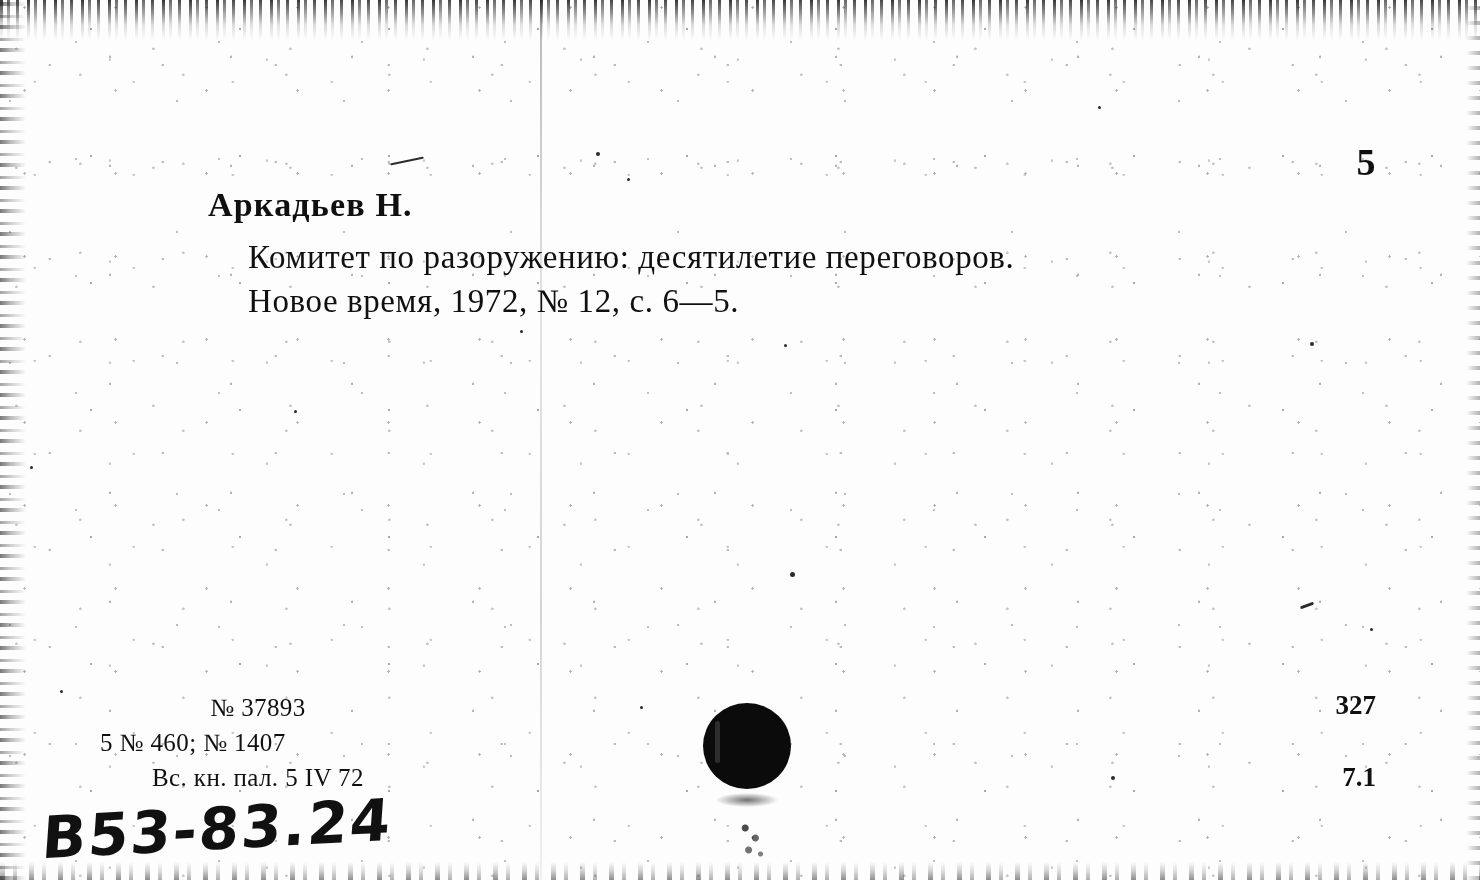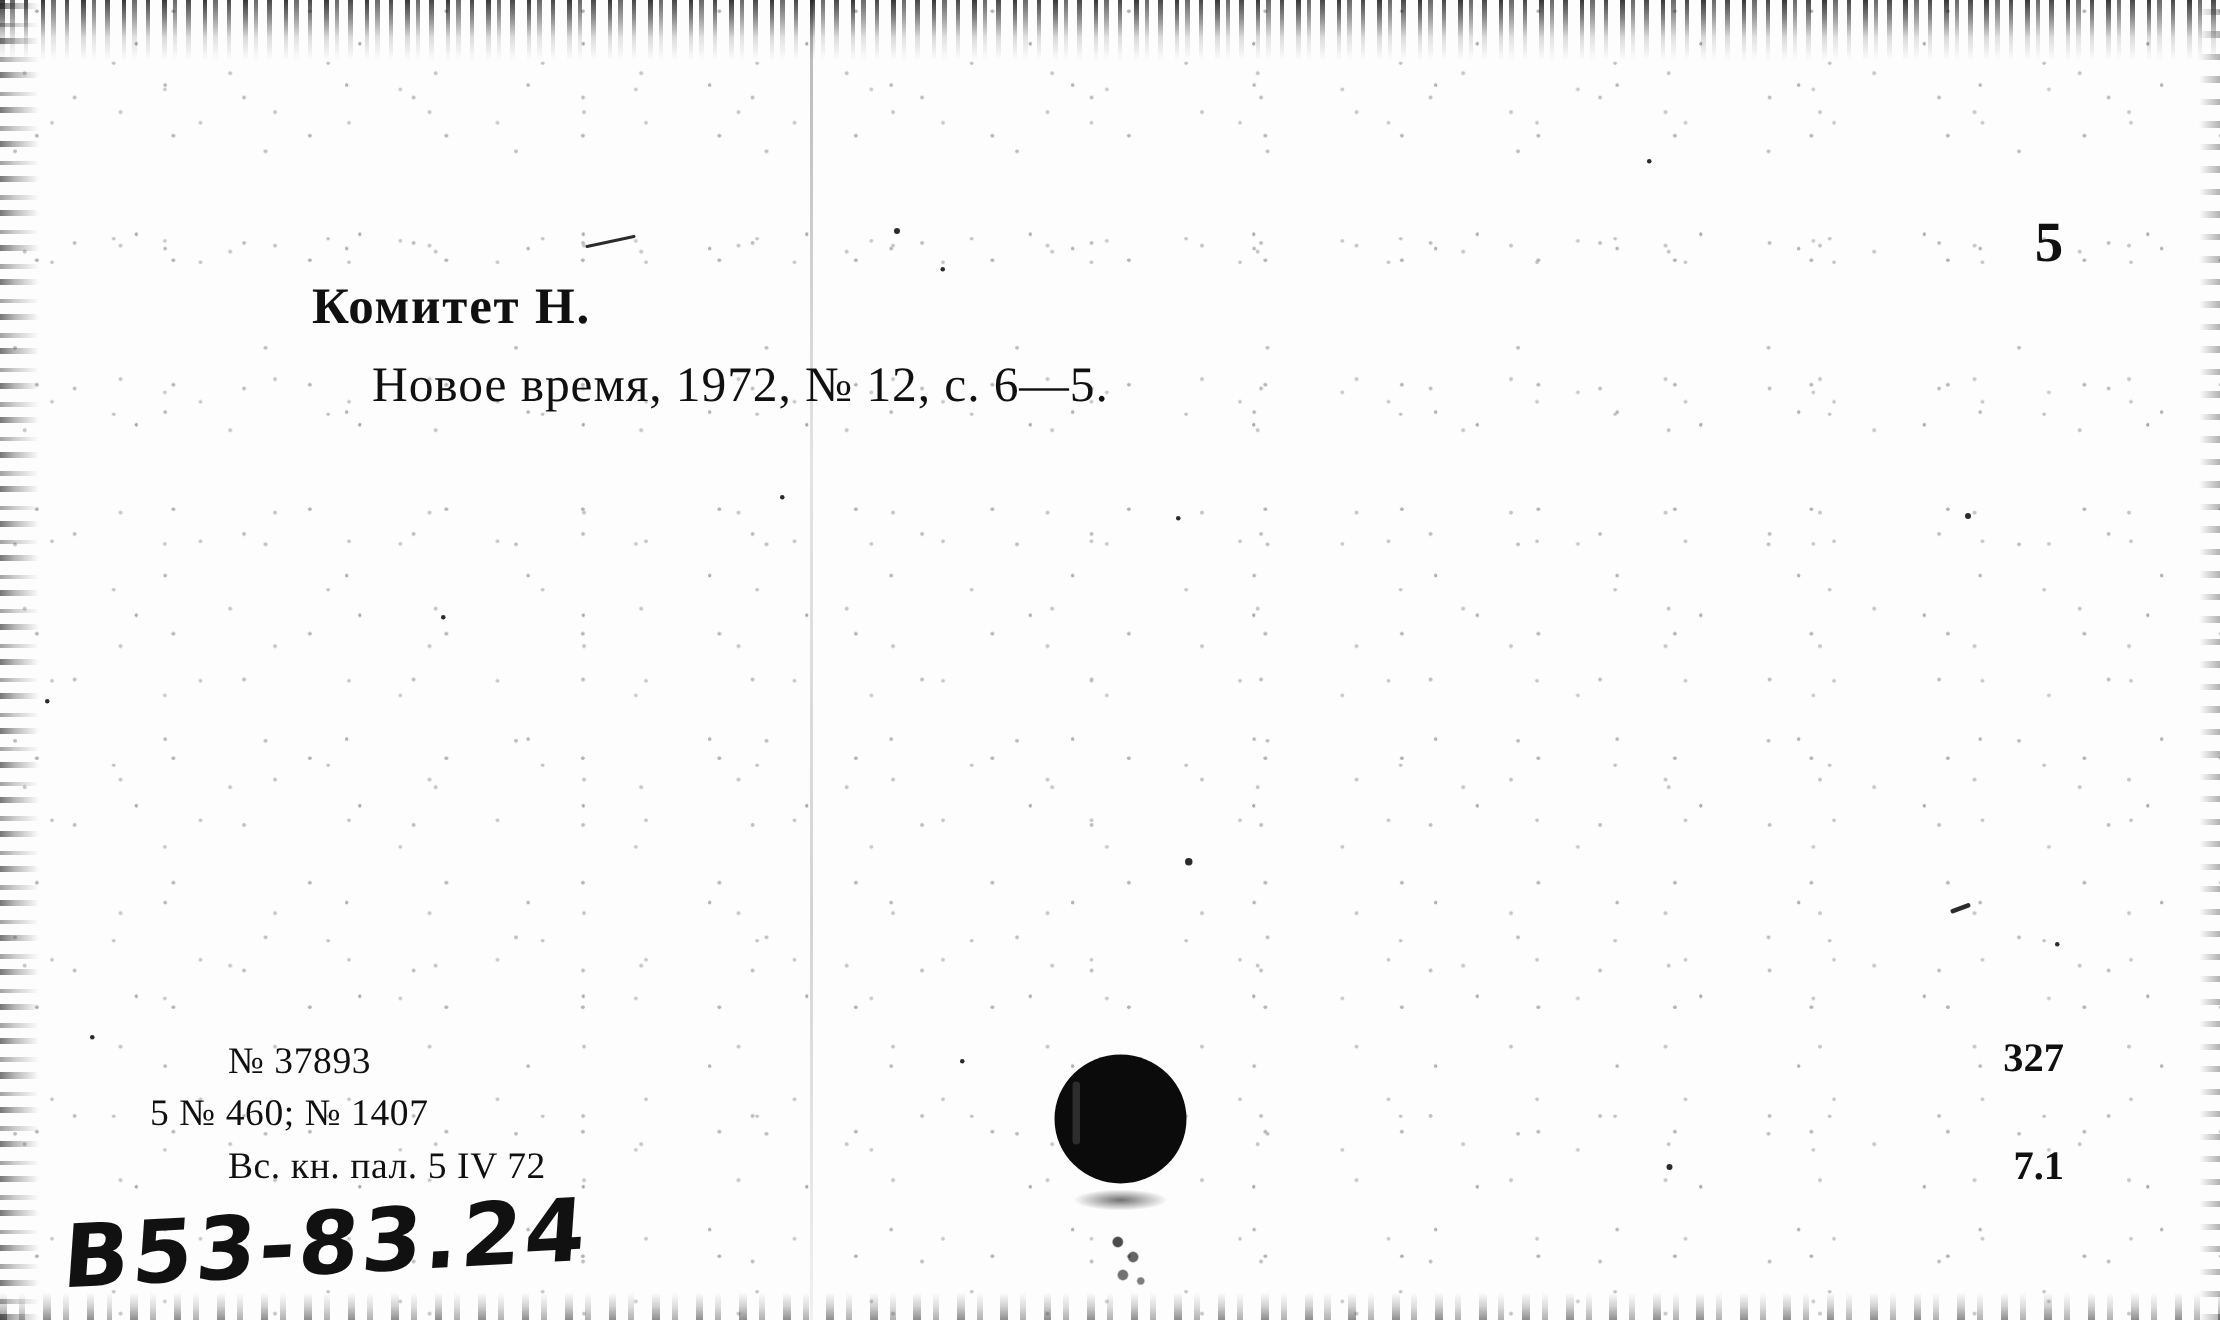--- a/index.html
+++ b/index.html
@@ -153,21 +153,21 @@
   #notes-block {
     position: absolute;
     left: 100px;
     top: 690px;
     font-size: 25px;
     line-height: 35px;
     font-family: "Liberation Serif", serif;
     letter-spacing: .4px;
   }
   #notes-block .note-line { display: block; white-space: nowrap; }
-  #notes-block .note-line.indent-1 { padding-left: 52px; }
+  #notes-block .note-line.indent-1 { padding-left: 52px; text-align: center; }
   #notes-block .note-line.indent-2 { padding-left: 0px; }
   #notes-block .note-line.indent-3 { padding-left: 52px; }
 
   #shelf-number {
     position: absolute;
     right: 104px;
     top: 660px;
     font-size: 27px;
     font-weight: bold;
     font-family: "Liberation Serif", serif;
@@ -261,23 +261,24 @@
   <div class="fleck" style="left:1300px; top:604px; width:14px; height:3px; border-radius:2px; transform:rotate(-20deg);"></div>
   <div class="fleck" style="left:1370px; top:628px; width:3px;  height:3px;"></div>
   <div class="fleck" style="left:1111px; top:776px; width:4px;  height:4px;"></div>
   <div class="fleck" style="left:640px;  top:706px; width:3px;  height:3px;"></div>
   <div class="fleck" style="left:30px;   top:466px; width:3px;  height:3px;"></div>
   <div class="fleck" style="left:60px;   top:690px; width:3px;  height:3px;"></div>
   <div class="fleck" style="left:1098px; top:106px; width:3px;  height:3px;"></div>
 
   <div id="page-number" class="ink">5</div>
 
-  <div id="author" class="ink">Комитет Н.</div>
+  <div id="author" class="ink">Аркадьев Н.</div>
 
   <div id="title-block" class="ink">
+    <span class="line">Комитет по разоружению: десятилетие переговоров.</span>
     <span class="line">Новое время, 1972, № 12, с. 6—5.</span>
   </div>
 
   <div id="notes-block" class="ink">
     <span class="note-line indent-1">№ 37893</span>
     <span class="note-line indent-2">5 № 460; № 1407</span>
     <span class="note-line indent-3">Вс. кн. пал. 5 IV 72</span>
   </div>
 
   <div id="shelf-number" class="ink">327</div>

